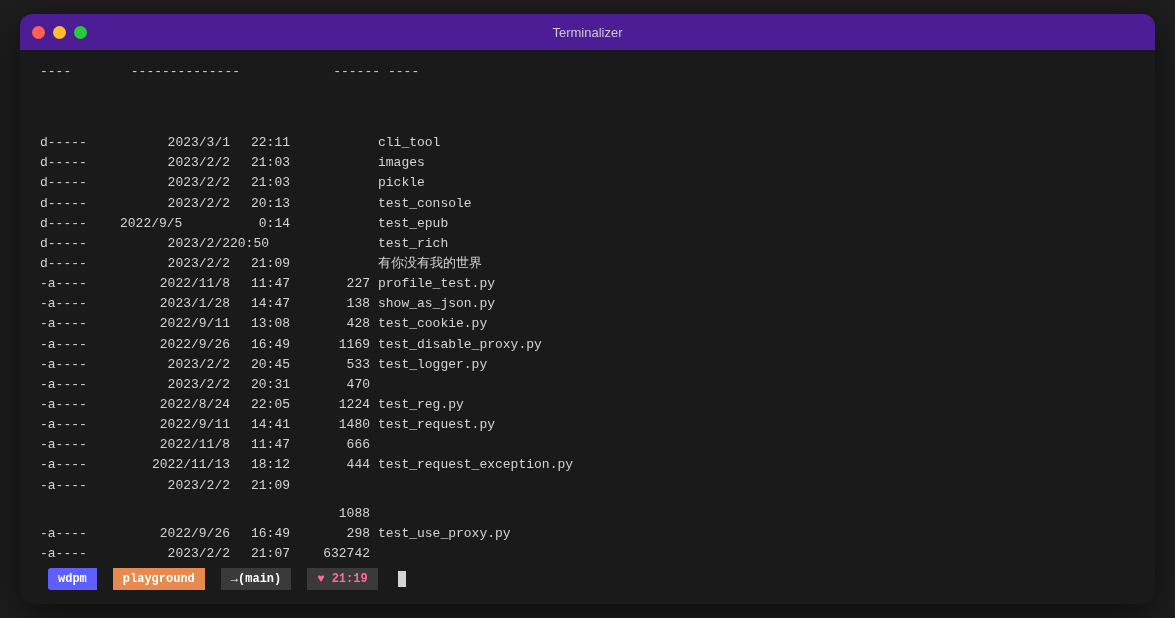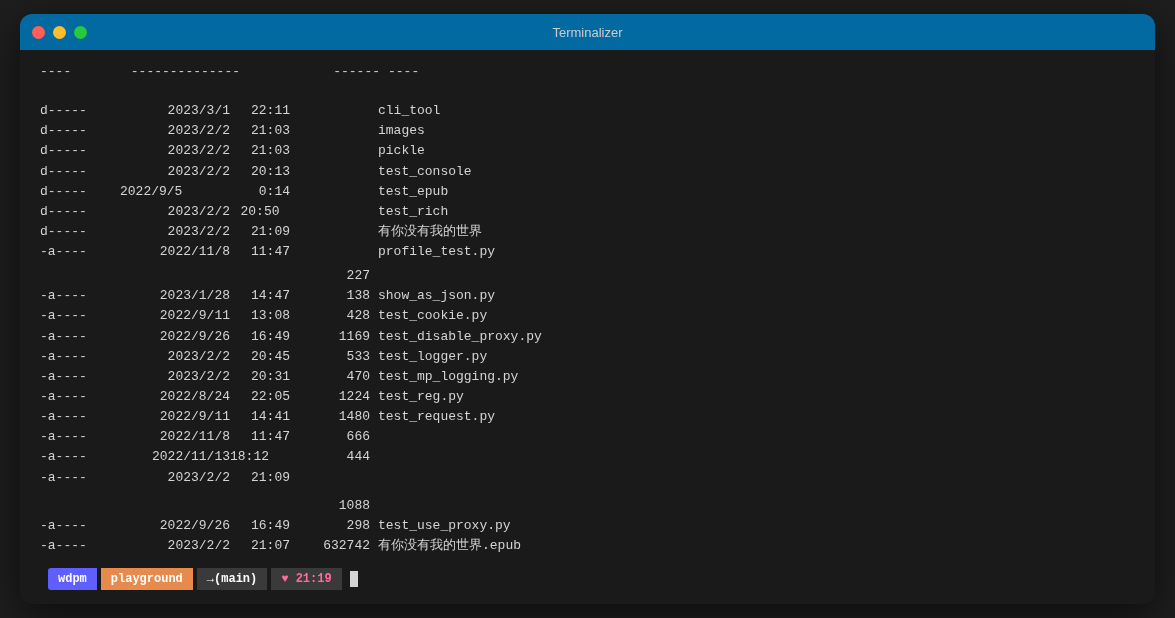--- a/index.html
+++ b/index.html
@@ -17,21 +17,21 @@
       width: 1135px;
       height: 590px;
       background: #1a1a1a;
       border-radius: 12px;
       overflow: hidden;
       display: flex;
       flex-direction: column;
       box-shadow: 0 10px 40px rgba(0,0,0,0.6);
     }
     .titlebar {
-      background: #0369a1;
+      background: #4c1d95;
       height: 36px;
       display: flex;
       align-items: center;
       justify-content: center;
       position: relative;
       flex-shrink: 0;
     }
     .traffic-lights {
       position: absolute;
       left: 12px;
@@ -77,23 +77,22 @@
     .col-time { width: 60px; text-align: right; color: #d4d4d4; }
     .col-size { width: 80px; text-align: right; color: #d4d4d4; }
     .col-name { padding-left: 8px; color: #d4d4d4; }
     .header-line {
       color: #888;
     }
     .statusbar {
       display: flex;
       align-items: center;
       padding: 4px 0 4px 8px;
-      gap: 4px;
+      gap: 16px;
       flex-shrink: 0;
-      margin-top: 8px;
     }
     .status-seg {
       display: inline-flex;
       align-items: center;
       height: 22px;
       padding: 0 10px;
       font-size: 12px;
       font-family: 'Courier New', Courier, monospace;
       font-weight: bold;
     }
@@ -145,35 +144,35 @@
         <span class="col-size">------</span>
         <span class="col-name">----</span>
       </div>
     </div>
     <div id="file-rows" style="font-size: 13px; line-height: 1.55; color: rgb(212, 212, 212); font-family: &quot;Courier New&quot;, Courier, monospace;">
         <div style="display: flex; white-space: pre;"><span style="width: 80px;">d-----</span><span style="width: 110px; text-align: right;">2023/3/1</span><span style="width: 60px; text-align: right;">22:11</span><span style="width: 80px; text-align: right;"></span><span style="padding-left: 8px;">cli_tool</span></div>
         <div style="display: flex; white-space: pre;"><span style="width: 80px;">d-----</span><span style="width: 110px; text-align: right;">2023/2/2</span><span style="width: 60px; text-align: right;">21:03</span><span style="width: 80px; text-align: right;"></span><span style="padding-left: 8px;">images</span></div>
         <div style="display: flex; white-space: pre;"><span style="width: 80px;">d-----</span><span style="width: 110px; text-align: right;">2023/2/2</span><span style="width: 60px; text-align: right;">21:03</span><span style="width: 80px; text-align: right;"></span><span style="padding-left: 8px;">pickle</span></div>
         <div style="display: flex; white-space: pre;"><span style="width: 80px;">d-----</span><span style="width: 110px; text-align: right;">2023/2/2</span><span style="width: 60px; text-align: right;">20:13</span><span style="width: 80px; text-align: right;"></span><span style="padding-left: 8px;">test_console</span></div>
         <div style="display: flex; white-space: pre;"><span style="width: 80px;">d-----</span><span style="width: 110px; text-align: left;">2022/9/5</span><span style="width: 60px; text-align: right;"> 0:14</span><span style="width: 80px; text-align: right;"></span><span style="padding-left: 8px;">test_epub</span></div>
-        <div style="display: flex; white-space: pre;"><span style="width: 80px;">d-----</span><span style="width: 110px; text-align: right;">2023/2/2</span><span style="width: 60px; text-align: center; font-family: Liberation Mono, monospace;">20:50</span><span style="width: 80px; text-align: right;"></span><span style="padding-left: 8px;">test_rich</span></div>
+        <div style="display: flex; white-space: pre;"><span style="width: 80px;">d-----</span><span style="width: 110px; text-align: right;">2023/2/2</span><span style="width: 60px; text-align: left; font-family: Liberation Mono, monospace;">20:50</span><span style="width: 80px; text-align: right;"></span><span style="padding-left: 8px;">test_rich</span></div>
         <div style="display: flex; white-space: pre;"><span style="width: 80px;">d-----</span><span style="width: 110px; text-align: right;">2023/2/2</span><span style="width: 60px; text-align: right;">21:09</span><span style="width: 80px; text-align: right;"></span><span style="padding-left: 8px;">有你没有我的世界</span></div>
-        <div style="display: flex; white-space: pre;"><span style="width: 80px;">-a----</span><span style="width: 110px; text-align: right;">2022/11/8</span><span style="width: 60px; text-align: right;">11:47</span><span style="width: 80px; text-align: right; margin-top: 24px;">227</span><span style="padding-left: 8px;">profile_test.py</span></div>
+        <div style="display: flex; white-space: pre;"><span style="width: 80px;">-a----</span><span style="width: 110px; text-align: right;">2022/11/8</span><span style="width: 60px; text-align: right;">11:47</span><span style="width: 80px; text-align: right;">227</span><span style="padding-left: 8px;">profile_test.py</span></div>
         <div style="display: flex; white-space: pre;"><span style="width: 80px;">-a----</span><span style="width: 110px; text-align: right;">2023/1/28</span><span style="width: 60px; text-align: right;">14:47</span><span style="width: 80px; text-align: right;">138</span><span style="padding-left: 8px;">show_as_json.py</span></div>
         <div style="display: flex; white-space: pre;"><span style="width: 80px;">-a----</span><span style="width: 110px; text-align: right;">2022/9/11</span><span style="width: 60px; text-align: right;">13:08</span><span style="width: 80px; text-align: right;">428</span><span style="padding-left: 8px;">test_cookie.py</span></div>
         <div style="display: flex; white-space: pre;"><span style="width: 80px;">-a----</span><span style="width: 110px; text-align: right;">2022/9/26</span><span style="width: 60px; text-align: right;">16:49</span><span style="width: 80px; text-align: right;">1169</span><span style="padding-left: 8px;">test_disable_proxy.py</span></div>
         <div style="display: flex; white-space: pre;"><span style="width: 80px;">-a----</span><span style="width: 110px; text-align: right;">2023/2/2</span><span style="width: 60px; text-align: right;">20:45</span><span style="width: 80px; text-align: right;">533</span><span style="padding-left: 8px;">test_logger.py</span></div>
-        <div style="display: flex; white-space: pre;"><span style="width: 80px;">-a----</span><span style="width: 110px; text-align: right;">2023/2/2</span><span style="width: 60px; text-align: right;">20:31</span><span style="width: 80px; text-align: right;">470</span><span style="padding-left: 8px;">test_mp_logging.py</span></div>
+        <div style="display: flex; white-space: pre;"><span style="width: 80px;">-a----</span><span style="width: 110px; text-align: right;">2023/2/2</span><span style="width: 60px; text-align: right;">20:31</span><span style="width: 80px; text-align: right;">470</span></div>
         <div style="display: flex; white-space: pre;"><span style="width: 80px;">-a----</span><span style="width: 110px; text-align: right;">2022/8/24</span><span style="width: 60px; text-align: right;">22:05</span><span style="width: 80px; text-align: right;">1224</span><span style="padding-left: 8px;">test_reg.py</span></div>
         <div style="display: flex; white-space: pre;"><span style="width: 80px;">-a----</span><span style="width: 110px; text-align: right;">2022/9/11</span><span style="width: 60px; text-align: right;">14:41</span><span style="width: 80px; text-align: right;">1480</span><span style="padding-left: 8px;">test_request.py</span></div>
         <div style="display: flex; white-space: pre;"><span style="width: 80px;">-a----</span><span style="width: 110px; text-align: right;">2022/11/8</span><span style="width: 60px; text-align: right;">11:47</span><span style="width: 80px; text-align: right;">666</span></div>
-        <div style="display: flex; white-space: pre;"><span style="width: 80px;">-a----</span><span style="width: 110px; text-align: right;">2022/11/13</span><span style="width: 60px; text-align: left;">18:12</span><span style="width: 80px; text-align: right;">444</span></div>
+        <div style="display: flex; white-space: pre;"><span style="width: 80px;">-a----</span><span style="width: 110px; text-align: right;">2022/11/13</span><span style="width: 60px; text-align: right;">18:12</span><span style="width: 80px; text-align: right;">444</span><span style="padding-left: 8px;">test_request_exception.py</span></div>
         <div style="display: flex; white-space: pre;"><span style="width: 80px;">-a----</span><span style="width: 110px; text-align: right;">2023/2/2</span><span style="width: 60px; text-align: right;">21:09</span><span style="width: 80px; text-align: right; margin-top: 28px;">1088</span></div>
         <div style="display: flex; white-space: pre;"><span style="width: 80px;">-a----</span><span style="width: 110px; text-align: right;">2022/9/26</span><span style="width: 60px; text-align: right;">16:49</span><span style="width: 80px; text-align: right;">298</span><span style="padding-left: 8px;">test_use_proxy.py</span></div>
-        <div style="display: flex; white-space: pre;"><span style="width: 80px;">-a----</span><span style="width: 110px; text-align: right;">2023/2/2</span><span style="width: 60px; text-align: right;">21:07</span><span style="width: 80px; text-align: right;">632742</span><span style="padding-left: 8px;">有你没有我的世界.epub</span></div>
+        <div style="display: flex; white-space: pre;"><span style="width: 80px;">-a----</span><span style="width: 110px; text-align: right;">2023/2/2</span><span style="width: 60px; text-align: right;">21:07</span><span style="width: 80px; text-align: right;">632742</span></div>
       </div>
     <div class="statusbar">
       <span class="status-seg seg-wdpm">wdpm</span>
       <span class="status-seg seg-playground">playground</span>
       <span class="status-seg seg-arrow">→(main)</span>
       <span class="status-seg seg-heart">
         <span>♥</span>
         &nbsp;
         <span>21:19</span>
       </span>

